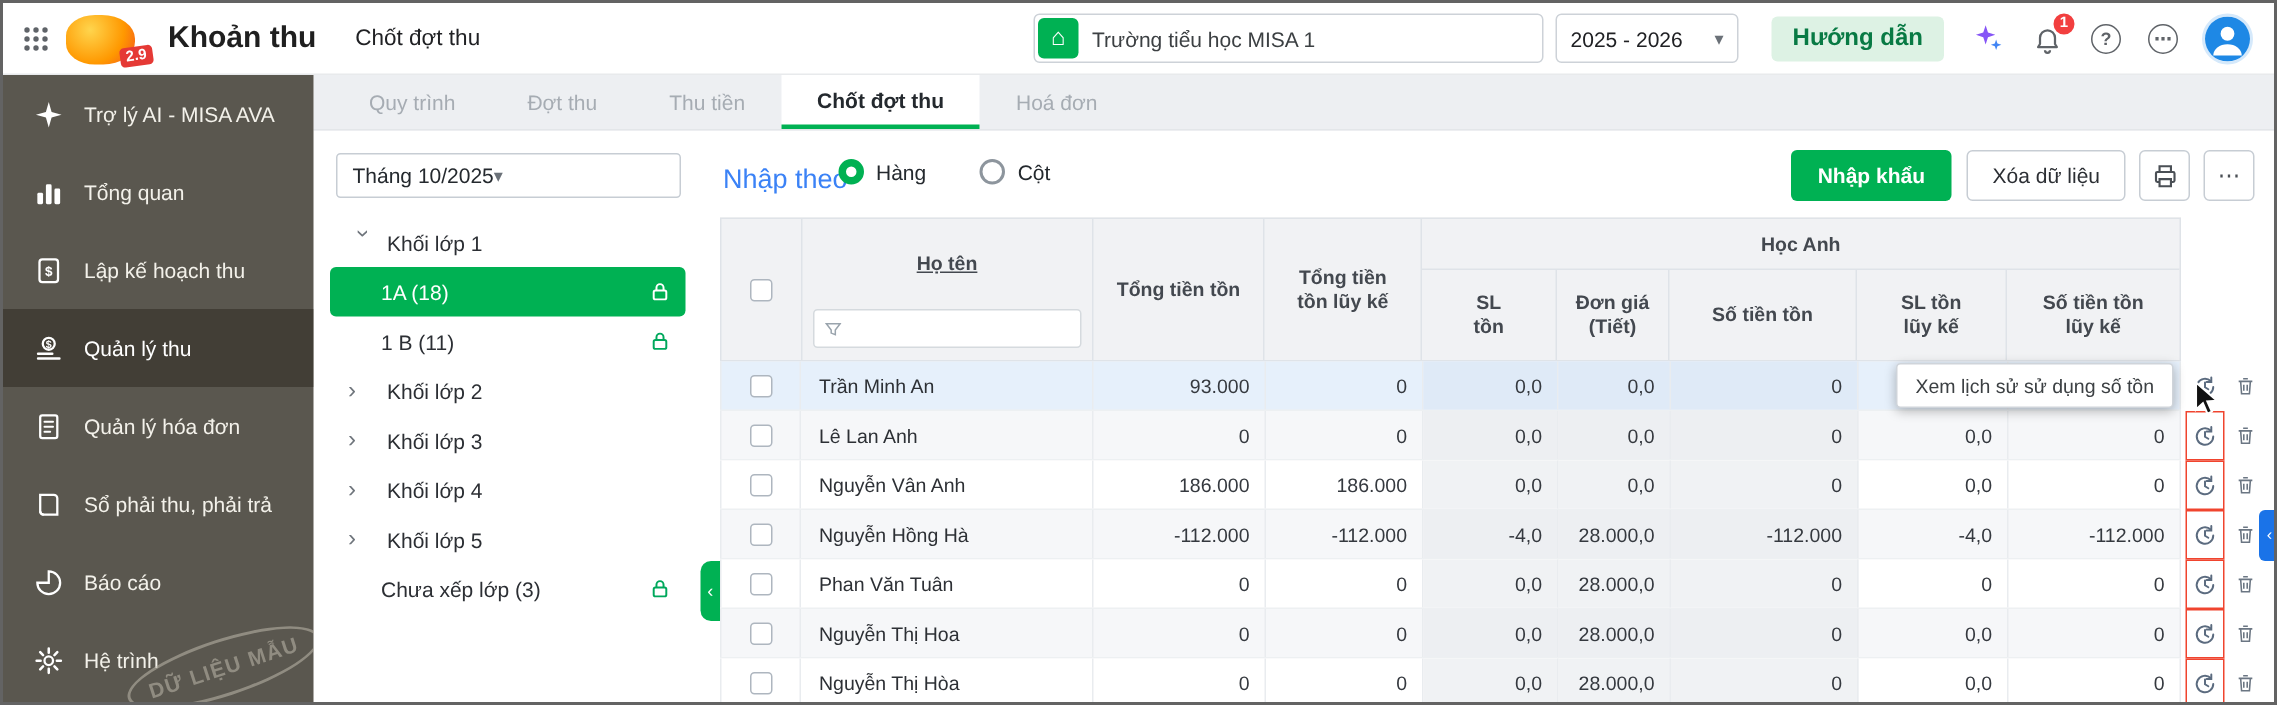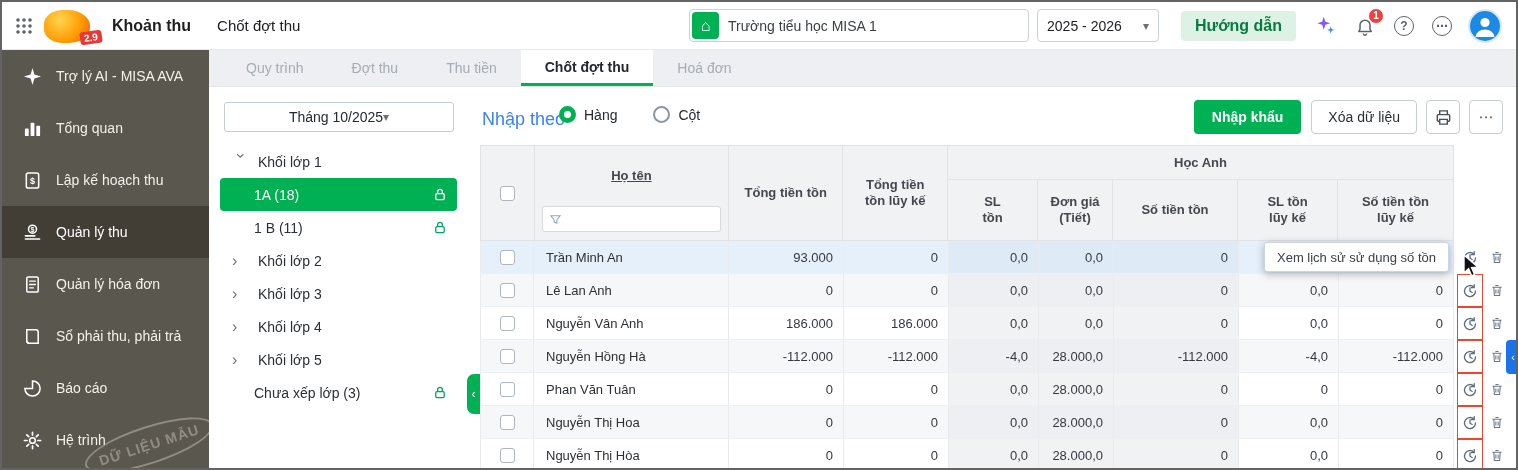--- a/index.html
+++ b/index.html
@@ -6,21 +6,21 @@
   html,body { background:#fff; }
   body { font-family:"Liberation Sans","DejaVu Sans",sans-serif; }
   .app { position:relative; width:1518px; height:470px; border:2px solid #636363; overflow:hidden; background:#fff; }
 
   
   .topbar { position:absolute; left:0; top:0; right:0; height:48px; background:#fff; border-bottom:1px solid #e8eaec; display:flex; align-items:center; padding:0 14px 0 12px; z-index:5; }
   .grid-btn { width:20px; height:20px; display:flex; align-items:center; justify-content:center; cursor:pointer; margin-right:10px; }
   .logo { position:relative; width:58px; height:36px; margin-right:10px; }
   .mascot { width:46px; height:33px; margin-top:2px; background:radial-gradient(circle at 35% 30%, #ffd54d 0%, #ff9800 60%, #f4511e 100%); border-radius:42% 48% 46% 42%; }
   .ver { position:absolute; right:0; bottom:0; background:#e53935; color:#fff; font-size:10px; font-weight:bold; padding:1px 4px; border-radius:3px; transform:rotate(-8deg); }
-  .app-title { font-size:16px; font-weight:bold; color:#1f1f1f; margin-right:26px; }
+  .app-title { font-size:20px; font-weight:bold; color:#1f1f1f; margin-right:26px; }
   .page-title { font-size:15px; color:#202124; }
   .top-right { margin-left:auto; display:flex; align-items:center; }
   .search { width:340px; height:33px; border:1px solid #cdd2d8; border-radius:4px; display:flex; align-items:center; padding:2px; background:#fff; }
   .home-btn { width:27px; height:27px; background:#00b153; color:#fff; border-radius:4px; display:flex; align-items:center; justify-content:center; font-size:16px; }
   .search-text { font-size:14px; color:#3c4043; padding-left:9px; }
   .year-select { width:122px; height:33px; border:1px solid #cdd2d8; border-radius:4px; display:flex; align-items:center; justify-content:space-between; padding:0 9px; font-size:14px; color:#202124; margin-left:8px; }
   .chev { color:#6b7178; font-size:12px; }
   .guide-btn { height:30px; padding:0 14px; margin-left:22px; background:#ddf2e4; color:#087a44; font-weight:bold; font-size:16px; border:none; border-radius:4px; cursor:pointer; font-family:inherit; }
   .tb-icon { width:22px; height:22px; margin-left:18px; display:flex; align-items:center; justify-content:center; position:relative; cursor:pointer; color:#5f6368; }
   .tb-icon.circle { width:20px; height:20px; border:1.8px solid #5f6368; border-radius:50%; font-size:12px; font-weight:bold; }
@@ -35,21 +35,21 @@
   .sb-lb { font-size:14px; white-space:nowrap; }
   .watermark { position:absolute; left:80px; bottom:4px; transform:rotate(-18deg); color:#bdb8ab; border:2px solid #bdb8ab; border-radius:50%; padding:9px 13px; font-size:14px; font-weight:bold; letter-spacing:1px; opacity:.55; white-space:nowrap; }
 
   
   .tabbar { position:absolute; left:207px; top:48px; right:0; height:37px; background:#edeff2; display:flex; padding-left:13px; border-bottom:1px solid #e3e6e9; z-index:3; }
   .tab { padding:0 24px; display:flex; align-items:center; font-size:14px; color:#a6acb3; cursor:pointer; }
   .tab.active { background:#fff; color:#24292e; font-weight:bold; border-bottom:3px solid #00b153; }
 
   
   .content { position:absolute; left:207px; top:85px; right:0; bottom:0; background:#fff; }
-  .month-select { position:absolute; left:15px; top:15px; width:230px; height:30px; border:1px solid #c7cdd4; border-radius:3px; display:flex; align-items:center; justify-content:center; padding:0 10px; font-size:14px; color:#24292e; cursor:pointer; }
+  .month-select { position:absolute; left:15px; top:15px; width:230px; height:30px; border:1px solid #c7cdd4; border-radius:3px; display:flex; align-items:center; justify-content:flex-start; padding:0 10px; font-size:14px; color:#24292e; cursor:pointer; }
 
   .tree { position:absolute; left:11px; top:58px; width:237px; }
   .tnode { height:33px; display:flex; align-items:center; font-size:14px; color:#2c2f34; border-radius:4px; cursor:pointer; position:relative; padding-left:12px; }
   .tnode.sel { background:#00b153; color:#fff; }
   .tchev { width:18px; font-size:16px; color:#6f757c; }
   .tchev.down { transform:rotate(90deg); }
   .tnode .tlb { margin-left:8px; }
   .tnode.noc .tlb { margin-left:22px; }
   .tlock { position:absolute; right:10px; top:9px; display:flex; }
 

